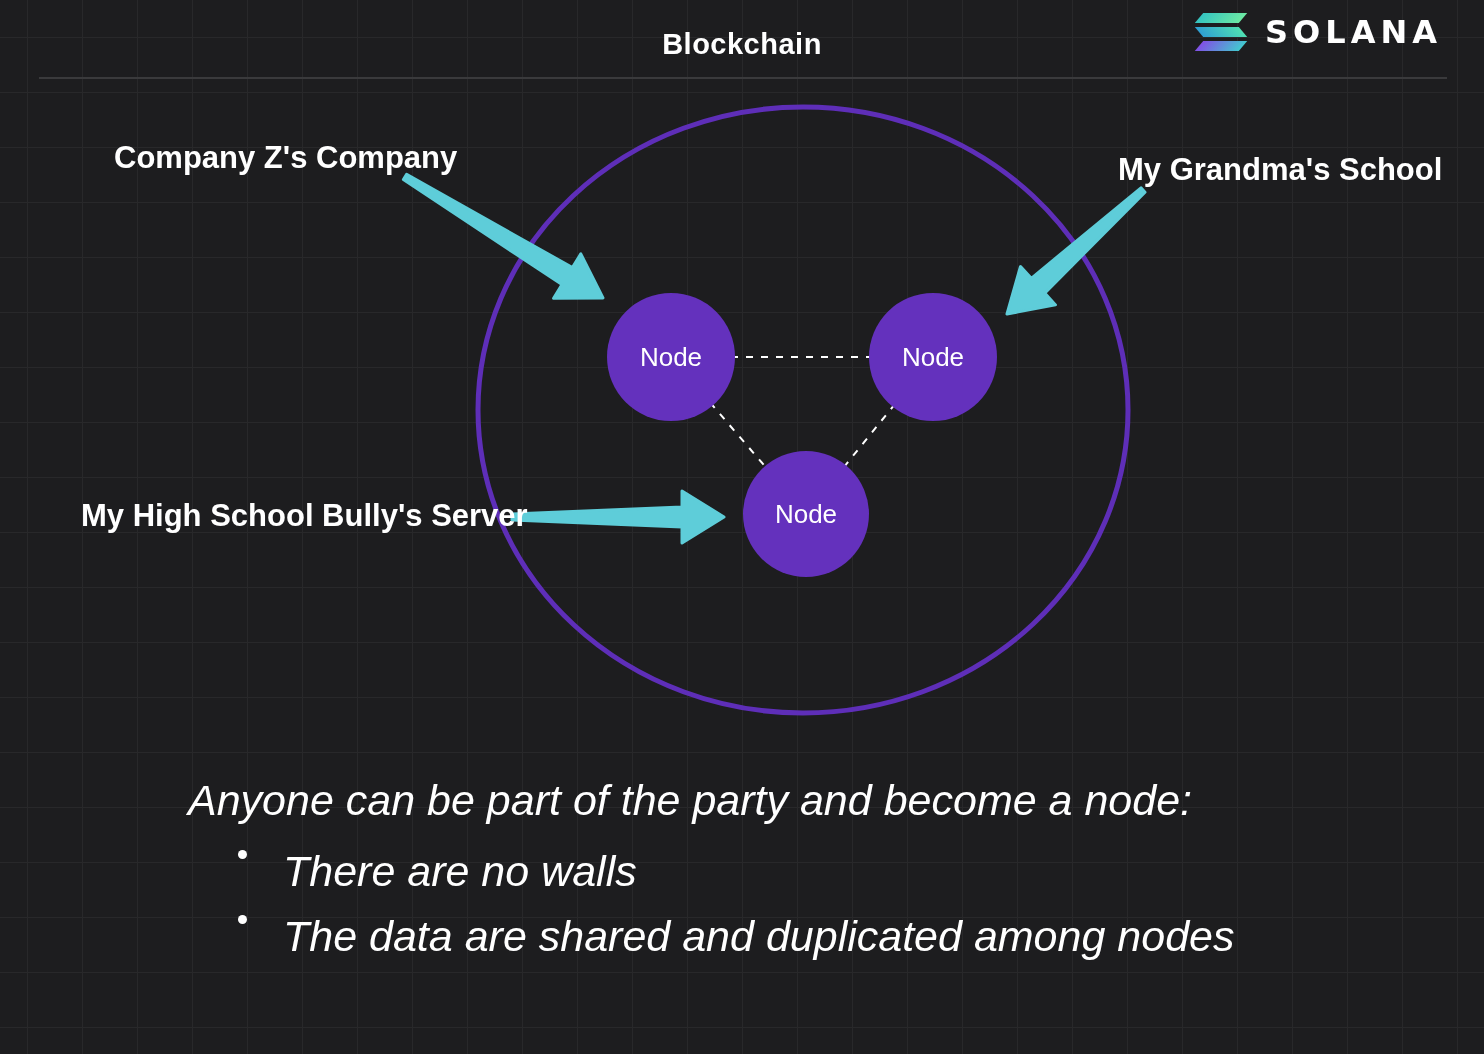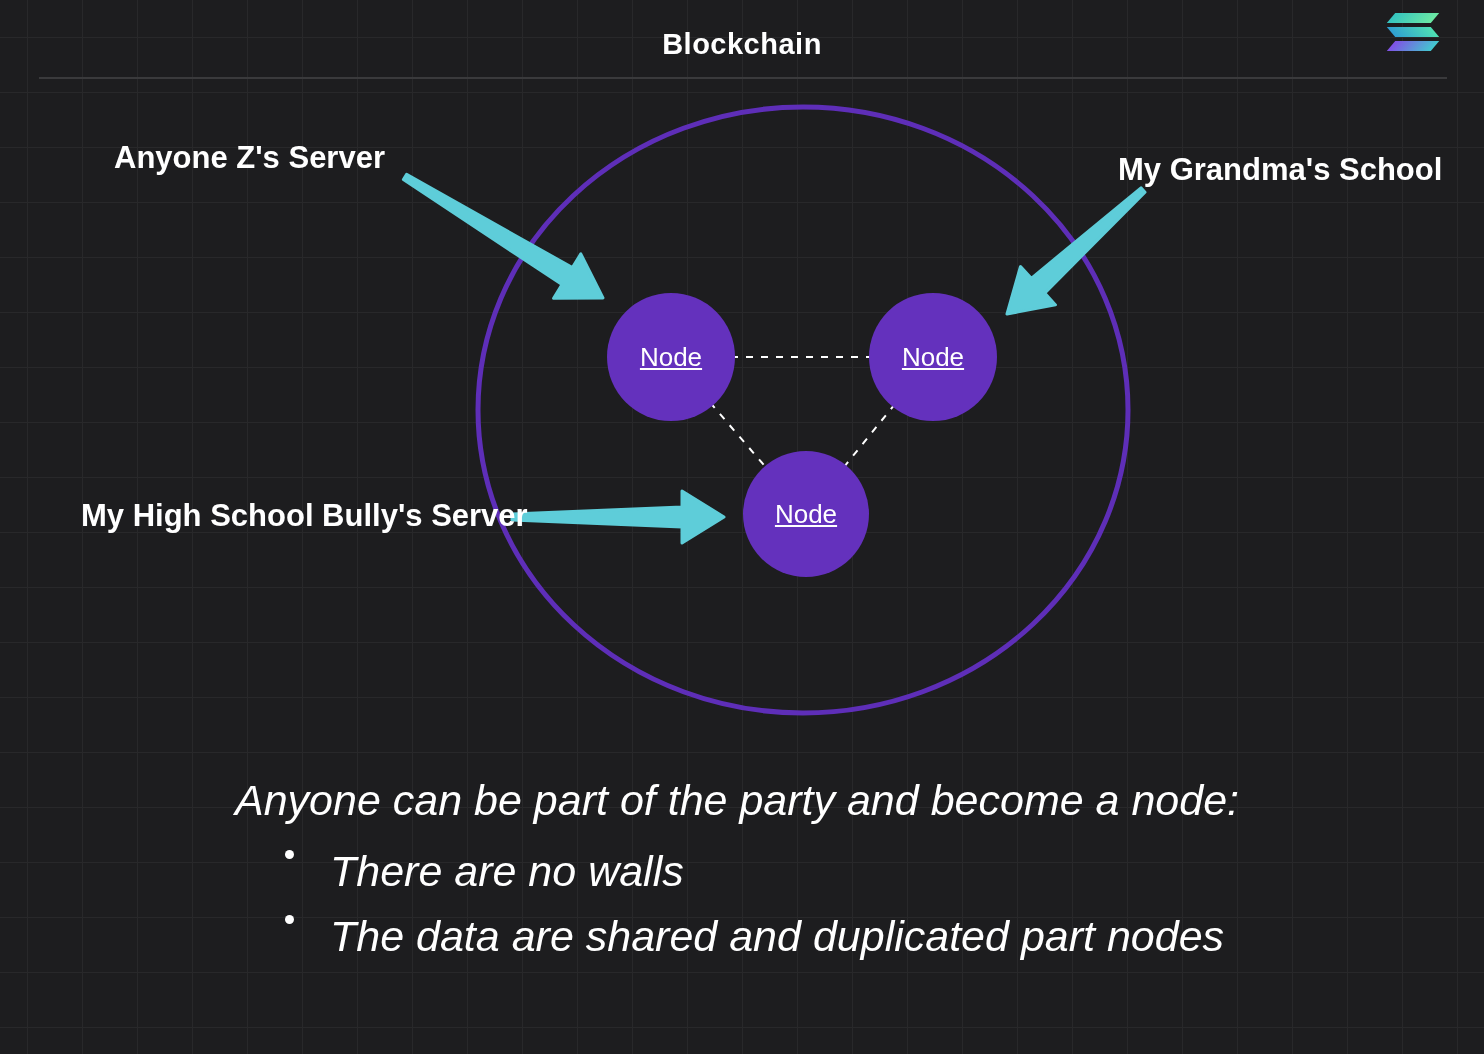--- a/index.html
+++ b/index.html
@@ -35,36 +35,36 @@
   .logo-word {
     font-size: 32px; font-weight: bold; letter-spacing: 5px;
     font-family: "DejaVu Sans", sans-serif;
   }
 
   
   .diagram-svg { position: absolute; top: 0; left: 0; z-index: 1; }
 
   .node-label {
     position: absolute; z-index: 2; width: 128px; text-align: center;
-    font-size: 26px; font-weight: 400; color: #ffffff; text-decoration: underline;
+    font-size: 26px; font-weight: 400; color: #ffffff;
   }
   .node-label-1 { left: 607px; top: 342px; }
   .node-label-2 { left: 869px; top: 342px; }
   .node-label-3 { left: 742px; top: 499px; }
 
   .annotation {
     position: absolute; z-index: 2; font-size: 31px; font-weight: bold;
     white-space: nowrap; color: #ffffff;
   }
   .annotation-1 { left: 114px;  top: 140px; }
   .annotation-2 { left: 1118px; top: 152px; }
   .annotation-3 { left: 40px;   top: 498px; margin-left: 41px; }
 
   
-  .notes { position: absolute; left: 188px; top: 779px; z-index: 2; font-style: italic; margin-left: 47px; }
+  .notes { position: absolute; left: 188px; top: 779px; z-index: 2; font-style: italic; }
   .notes-lead { font-size: 43px; line-height: 1; }
   .bullet-list { list-style: none; margin-top: 28px; }
   .bullet-row { display: flex; margin-left: 50px; height: 65px; }
   .bullet-dot {
     width: 9px; height: 9px; border-radius: 50%; background: #ffffff;
     margin-right: 36px; flex: 0 0 auto;
   }
   .bullet-text { font-size: 43px; line-height: 1; }
 </style>
 </head>
@@ -72,20 +72,21 @@
 
 <div class="header">
   <div class="page-title">Blockchain</div>
 
   <div class="logo">
     <div class="logo-bars">
       <div class="bar bar-top"></div>
       <div class="bar bar-mid"></div>
       <div class="bar bar-bottom"></div>
     </div>
+    <div class="logo-word">SOLANA</div>
   </div>
 
   <div class="divider"></div>
 </div>
 
 <svg class="diagram-svg" width="1484" height="1054" viewBox="0 0 1484 1054">
 
   <ellipse cx="803" cy="410" rx="325" ry="303" fill="none" stroke="#5e2eb8" stroke-width="5"></ellipse>
 
   <g stroke="#ffffff" stroke-width="2" stroke-dasharray="7 8">
@@ -102,29 +103,29 @@
     <polygon points="403.4,179.6 562.0,284.6 553.6,298.3 603,298 580.8,253.9 572.4,267.6 406.6,174.4"></polygon>
     <polygon points="1141.0,187.8 1031.3,278.3 1020.5,266.5 1007,314 1055.5,304.9 1044.7,293.1 1145.0,192.2"></polygon>
     <polygon points="512,520 682,527 682,543 724,517 682,491 682,507 512,514"></polygon>
   </g>
 </svg>
 
 <div class="node-label node-label-1">Node</div>
 <div class="node-label node-label-2">Node</div>
 <div class="node-label node-label-3">Node</div>
 
-<div class="annotation annotation-1">Anyone Z's Server</div>
+<div class="annotation annotation-1">Company Z's Company</div>
 <div class="annotation annotation-2">My Grandma's School</div>
 <div class="annotation annotation-3">My High School Bully's Server</div>
 
 <div class="notes">
   <div class="notes-lead">Anyone can be part of the party and become a node:</div>
   <ul class="bullet-list">
     <li class="bullet-row">
       <span class="bullet-dot"></span>
       <span class="bullet-text">There are no walls</span>
     </li>
     <li class="bullet-row">
       <span class="bullet-dot"></span>
-      <span class="bullet-text">The data are shared and duplicated part nodes</span>
+      <span class="bullet-text">The data are shared and duplicated among nodes</span>
     </li>
   </ul>
 </div>
 
 </body></html>

